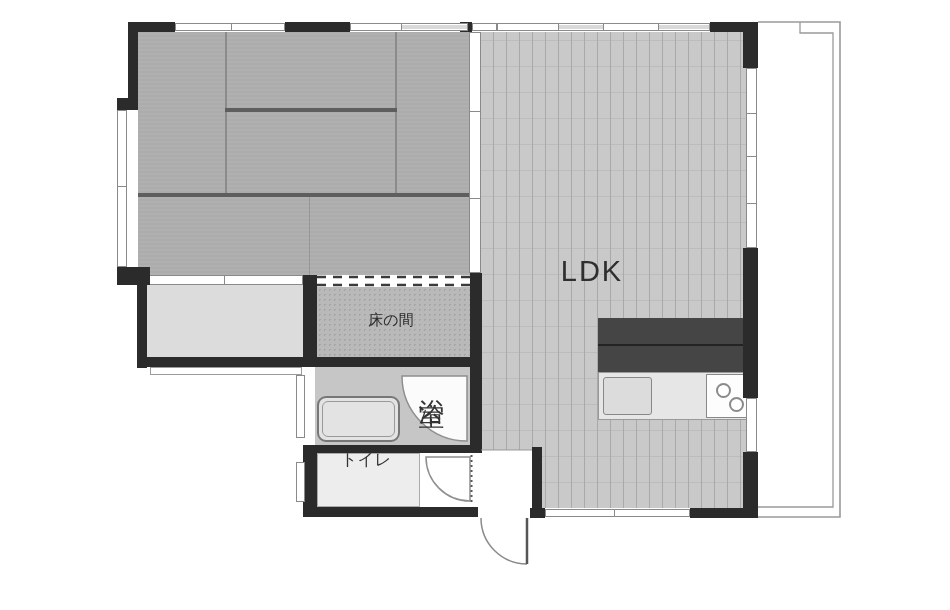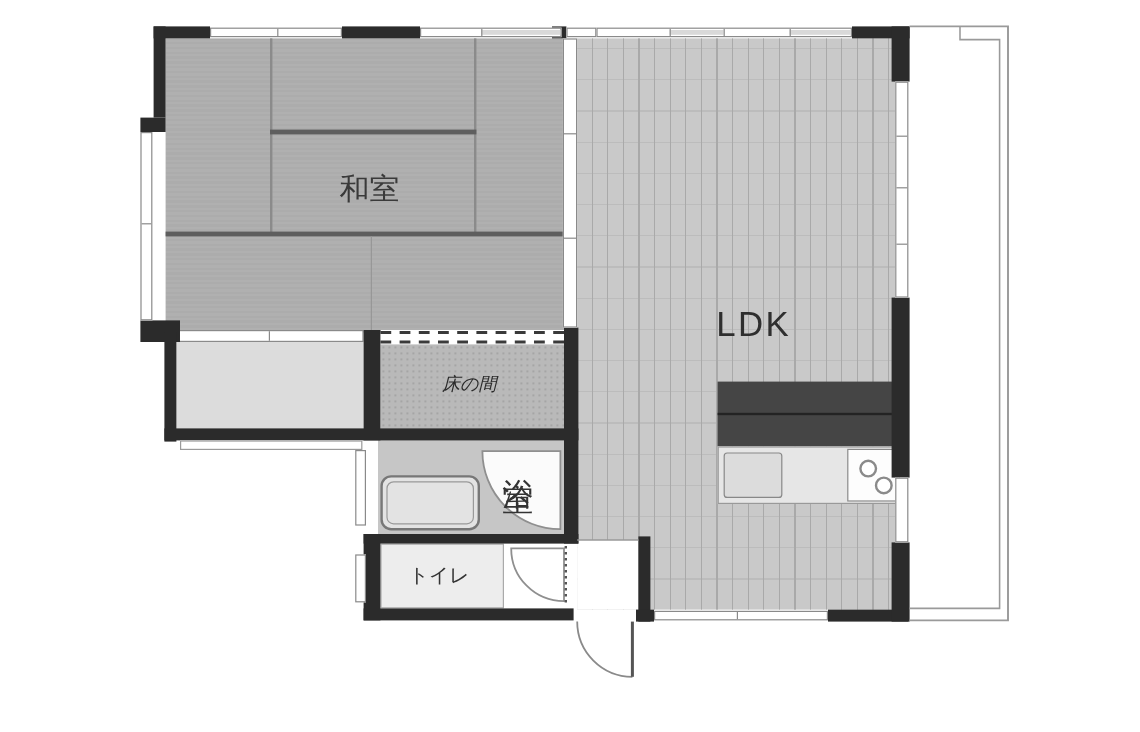--- a/index.html
+++ b/index.html
@@ -36,25 +36,25 @@
   #counter-dark{left:598px;top:318px;width:154px;height:54px;background:#454545;}
   #counter-divider{position:absolute;left:0;top:26px;width:100%;height:2px;background:#232323;}
   #kitchen-unit{left:598px;top:372px;width:152px;height:48px;background:#e6e6e6;border:1px solid #999;box-sizing:border-box;}
   #sink{left:603px;top:377px;width:49px;height:38px;background:#dcdcdc;border:1px solid #888;border-radius:3px;box-sizing:border-box;}
   #stove{left:706px;top:374px;width:42px;height:44px;background:#fdfdfd;border:1px solid #888;box-sizing:border-box;}
   .burner{position:absolute;width:15px;height:15px;border:2px solid #8a8a8a;border-radius:50%;background:#fff;box-sizing:border-box;}
 
   
   .label{position:absolute;color:#333;white-space:nowrap;}
   #washitsu-label{left:262px;top:141px;width:92px;font-size:25px;text-align:center;color:#3a3a3a;}
-  #ldk-label{left:588px;top:255px;width:80px;font-size:29px;letter-spacing:2px;text-align:center;color:#2f2f2f;}
-  #tokonoma-label{left:341px;top:311px;width:100px;font-size:15px;text-align:center;color:#2b2b2b;font-style:italic;}
+  #ldk-label{left:552px;top:255px;width:80px;font-size:29px;letter-spacing:2px;text-align:center;color:#2f2f2f;}
+  #tokonoma-label{left:341px;top:311px;width:100px;font-size:15px;text-align:center;color:#2b2b2b;}
   #closet-label{left:151px;top:294px;font-size:13.5px;line-height:19px;color:#222;}
   #bath-label{left:417px;top:378px;font-size:26px;line-height:30px;letter-spacing:3px;color:#333;writing-mode:vertical-rl;text-orientation:upright;}
-  #toilet-label{left:325px;top:469px;width:82px;font-size:16.5px;text-align:center;color:#333;}
+  #toilet-label{left:325px;top:449px;width:82px;font-size:16.5px;text-align:center;color:#333;}
   #note-label{left:812px;top:583px;width:136px;font-size:20px;text-align:right;color:#1a1a1a;letter-spacing:1px;}
 
   #overlay{position:absolute;left:0;top:0;pointer-events:none;}
 </style>
 </head>
 <body>
 
 <div id="plan">
 
   <div class="abs" id="washitsu">
@@ -166,19 +166,18 @@
 
     <path d="M481,518 A46,46 0 0 0 527,564" fill="none" stroke="#8a8a8a" stroke-width="1.5"></path>
     <line x1="527" y1="518" x2="527" y2="564" stroke="#555" stroke-width="2.5"></line>
 
     <line x1="481" y1="450" x2="532" y2="450" stroke="#999" stroke-width="1.2"></line>
 
     <path d="M758,22 H840 V517 H758" fill="none" stroke="#9a9a9a" stroke-width="1.6"></path>
     <path d="M800,22 V33 H833 V507 H758" fill="none" stroke="#9a9a9a" stroke-width="1.3"></path>
   </svg>
 
-  <div class="label" id="washitsu-label">和室</div>
   <div class="label" id="ldk-label">LDK</div>
   <div class="label" id="tokonoma-label">床の間</div>
   <div class="label" id="bath-label">浴室</div>
   <div class="label" id="toilet-label">トイレ</div>
 
 </div>
 
 </body></html>

